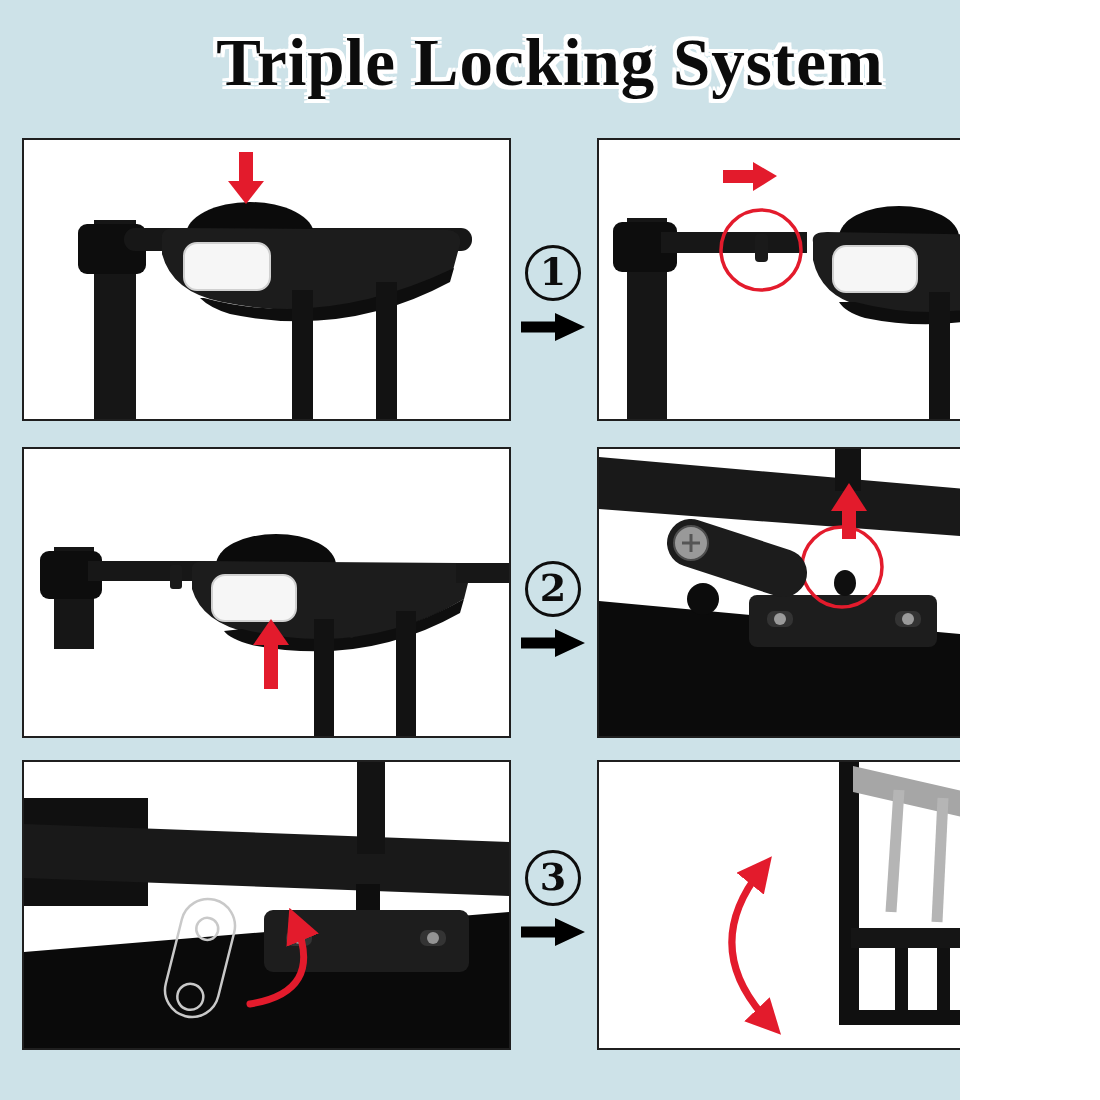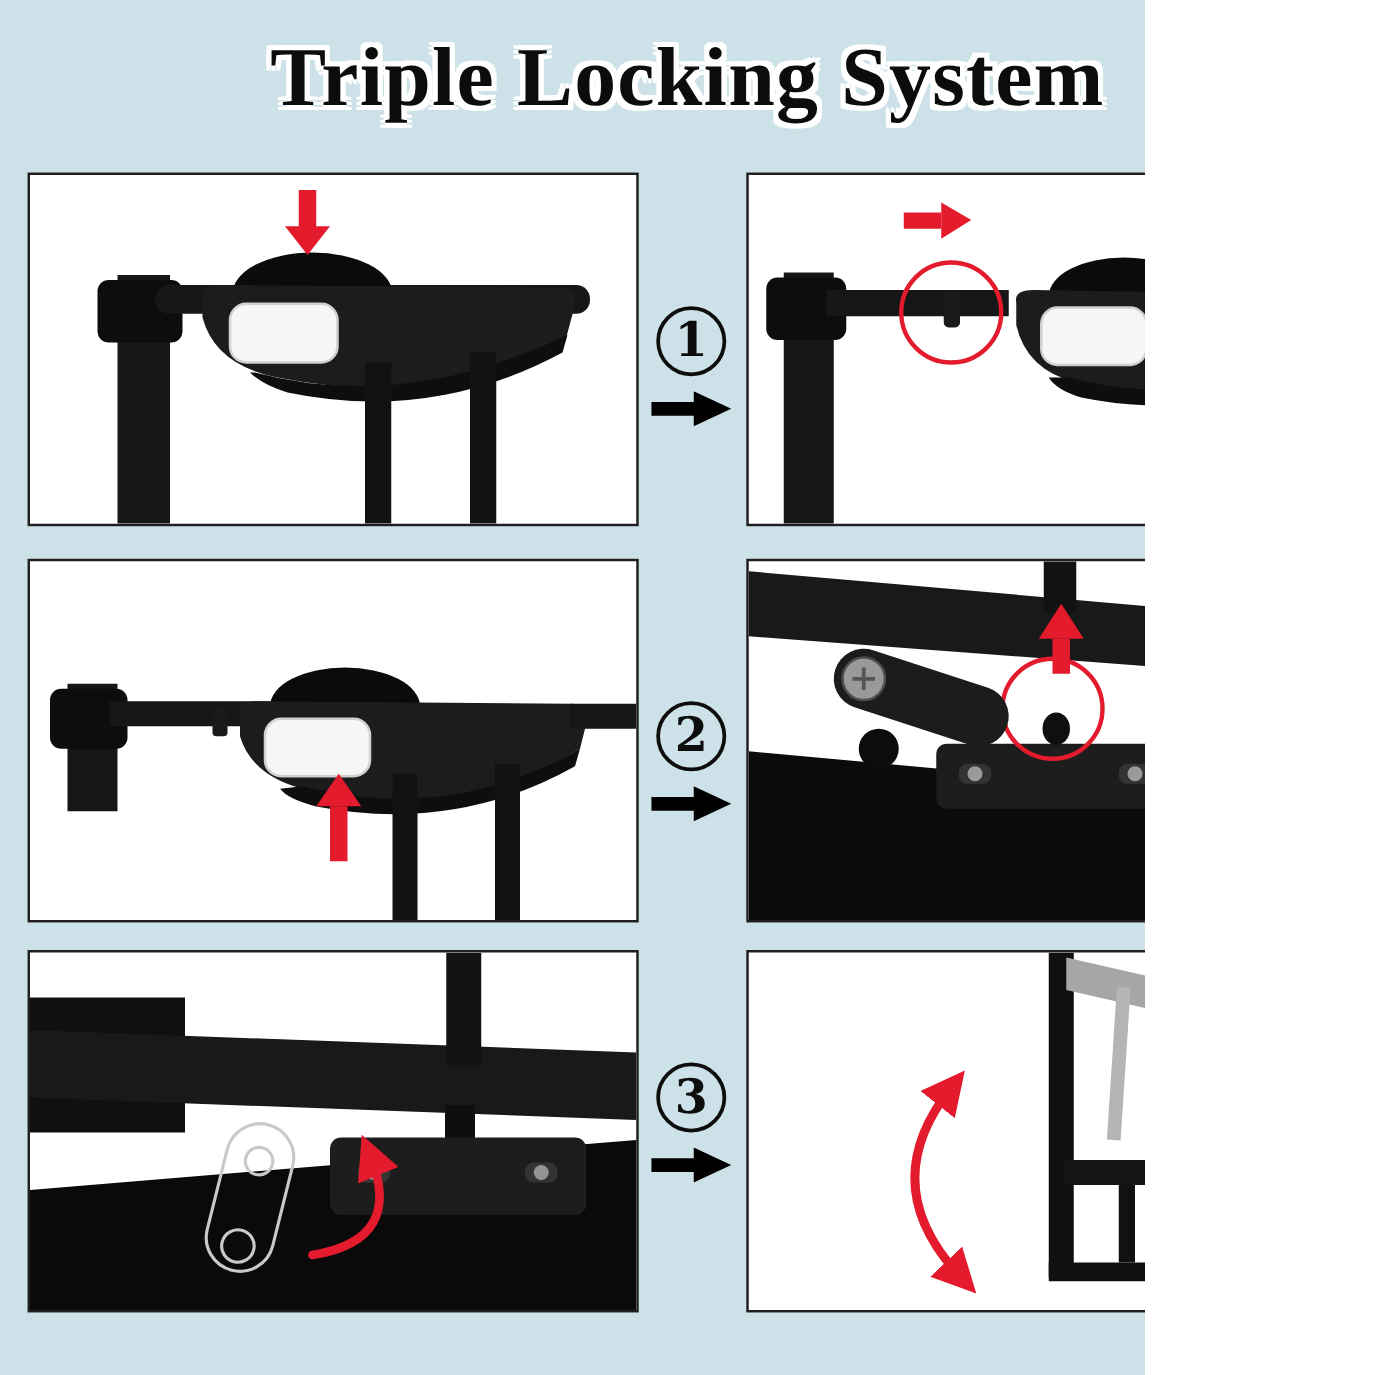--- a/index.html
+++ b/index.html
@@ -1,17 +1,17 @@
 <!DOCTYPE html>
 <html><head>
 <meta charset="utf-8">
 <style>
   html,body{margin:0;padding:0;}
   body{width:1100px;height:1100px;font-family:"Liberation Serif","DejaVu Serif",serif;}
-  .canvas{position:relative;width:916px;height:1100px;background:#cde2e8;overflow:hidden;}
+  .canvas{position:relative;width:916px;height:1100px;background:#cde2e8;overflow:hidden;padding-left:44px;}
   .title{
     position:absolute;top:24px;left:0;width:1100px;text-align:center;
     font-size:67px;font-weight:700;color:#0c0c0c;letter-spacing:1px;
     text-shadow:-4px -4px 0 #fff,4px -4px 0 #fff,-4px 4px 0 #fff,4px 4px 0 #fff,
                 -4px 0 0 #fff,4px 0 0 #fff,0 -4px 0 #fff,0 4px 0 #fff;
   }
   .panel{
     position:absolute;background:#ffffff;border:2px solid #1f1f1f;box-sizing:border-box;overflow:hidden;
   }
   .panel svg{display:block;width:100%;height:100%;}

